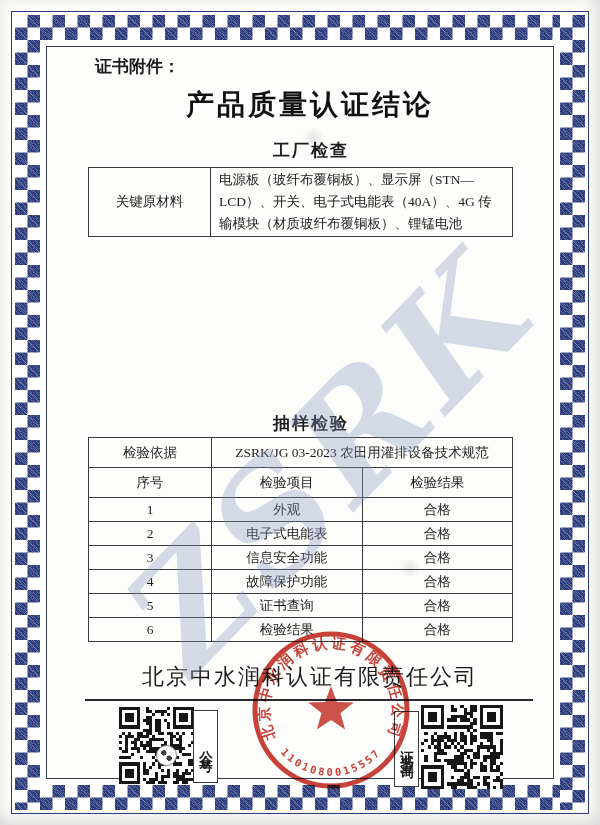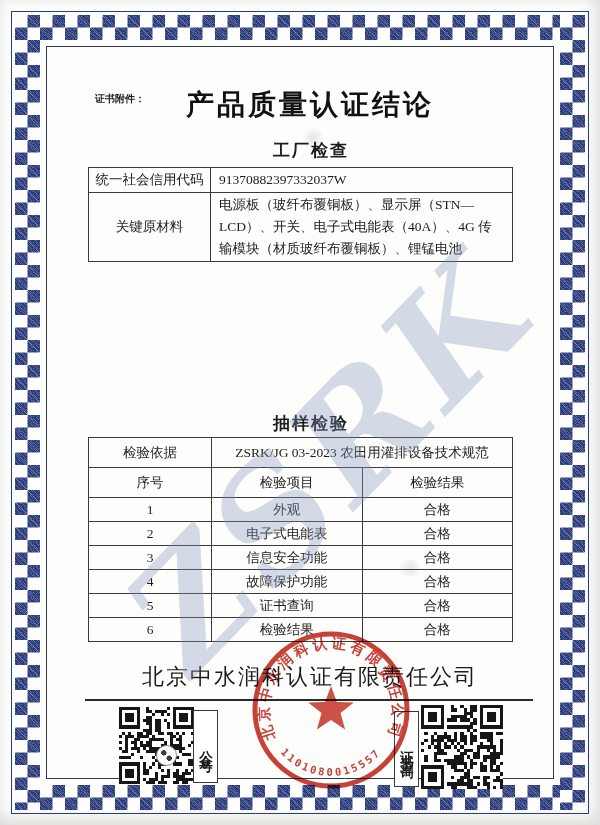--- a/index.html
+++ b/index.html
@@ -29,21 +29,21 @@
   .watermark{
     position:absolute;left:70px;top:360px;width:520px;height:200px;
     display:flex;align-items:center;justify-content:center;
     transform:rotate(-46deg);
     font-family:"DejaVu Serif","Liberation Serif",serif;font-style:italic;font-weight:700;
     font-size:150px;letter-spacing:8px;color:rgba(128,148,188,.34);
     z-index:5;pointer-events:none;white-space:nowrap;
   }
   
   .content{position:absolute;inset:0;z-index:2;}
-  .attachment{position:absolute;left:95px;top:55px;font-size:10px;font-weight:700;margin-top:37px;}
+  .attachment{position:absolute;left:95px;top:55px;font-size:17px;font-weight:700;}
   .main-title{
     position:absolute;left:0;width:620px;top:86px;text-align:center;
     font-family:"Liberation Sans","DejaVu Sans",sans-serif;
     font-size:28px;font-weight:700;letter-spacing:3px;color:#111;
   }
   .sec-title{position:absolute;left:0;width:622px;text-align:center;font-size:17px;font-weight:700;letter-spacing:2px;}
   .sec-1{top:139px;}
   .sec-2{top:412px;}
   
   table{border-collapse:collapse;table-layout:fixed;position:absolute;background:transparent;}
@@ -98,24 +98,20 @@
   <div class="watermark">ZSRK</div>
 
   <div class="content">
 
     <div class="attachment">证书附件：</div>
     <div class="main-title">产品质量认证结论</div>
     <div class="sec-title sec-1">工厂检查</div>
 
     <table class="t1">
       <tbody>
-      <tr>
-        <td class="lbl">统一社会信用代码</td>
-        <td>91370882397332037W</td>
-      </tr>
       <tr>
         <td class="lbl">关键原材料</td>
         <td>电源板（玻纤布覆铜板）、显示屏（STN—LCD）、开关、电子式电能表（40A）、4G 传输模块（材质玻纤布覆铜板）、锂锰电池</td>
       </tr>
     </tbody>
       </table>
 
     <div class="sec-title sec-2">抽样检验</div>
 
     <table class="t2">

